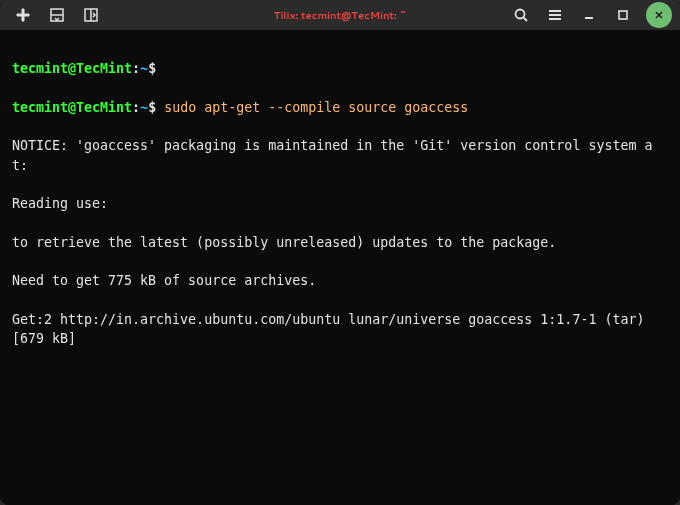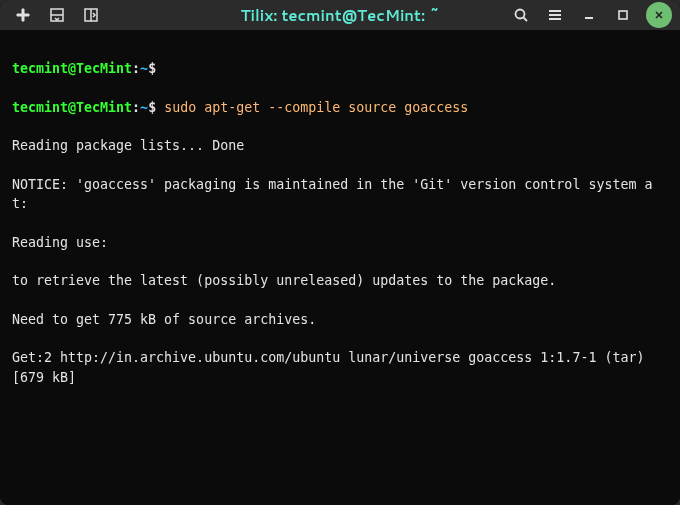--- a/index.html
+++ b/index.html
@@ -38,22 +38,22 @@
     display: flex;
     align-items: center;
     gap: 4px;
   }
   .titlebar .title {
     position: absolute;
     left: 0; right: 0;
     text-align: center;
     font-weight: 600;
     pointer-events: none;
-    color: #5eead4;
-    font-size: 15px;
+    color: #ef4444;
+    font-size: 10px;
   }
   .icon-btn {
     width: 30px;
     height: 30px;
     display: inline-flex;
     align-items: center;
     justify-content: center;
     color: #e0e0e0;
     border-radius: 4px;
   }
@@ -146,21 +146,20 @@
             <line x1="4" y1="4" x2="12" y2="12"></line>
             <line x1="12" y1="4" x2="4" y2="12"></line>
           </svg>
       </span>
     </div>
   </div>
 
   <div class="terminal">
 <span class="line"><span class="prompt-user">tecmint@TecMint</span><span class="prompt-colon">:</span><span class="prompt-path">~</span><span class="prompt-dollar">$</span> <span class="cmd"></span></span>
 <span class="line"><span class="prompt-user">tecmint@TecMint</span><span class="prompt-colon">:</span><span class="prompt-path">~</span><span class="prompt-dollar">$</span> <span class="cmd">sudo apt-get --compile source goaccess</span></span>
-<span class="line">Reading package lists... Done</span>
 <span class="line">NOTICE: 'goaccess' packaging is maintained in the 'Git' version control system at:</span>
 <span class="line">Reading use:</span>
 <span class="line">to retrieve the latest (possibly unreleased) updates to the package.</span>
 <span class="line">Need to get 775 kB of source archives.</span>
 <span class="line">Get:2 http://in.archive.ubuntu.com/ubuntu lunar/universe goaccess 1:1.7-1 (tar) [679 kB]</span>
 
 
 
 
 

